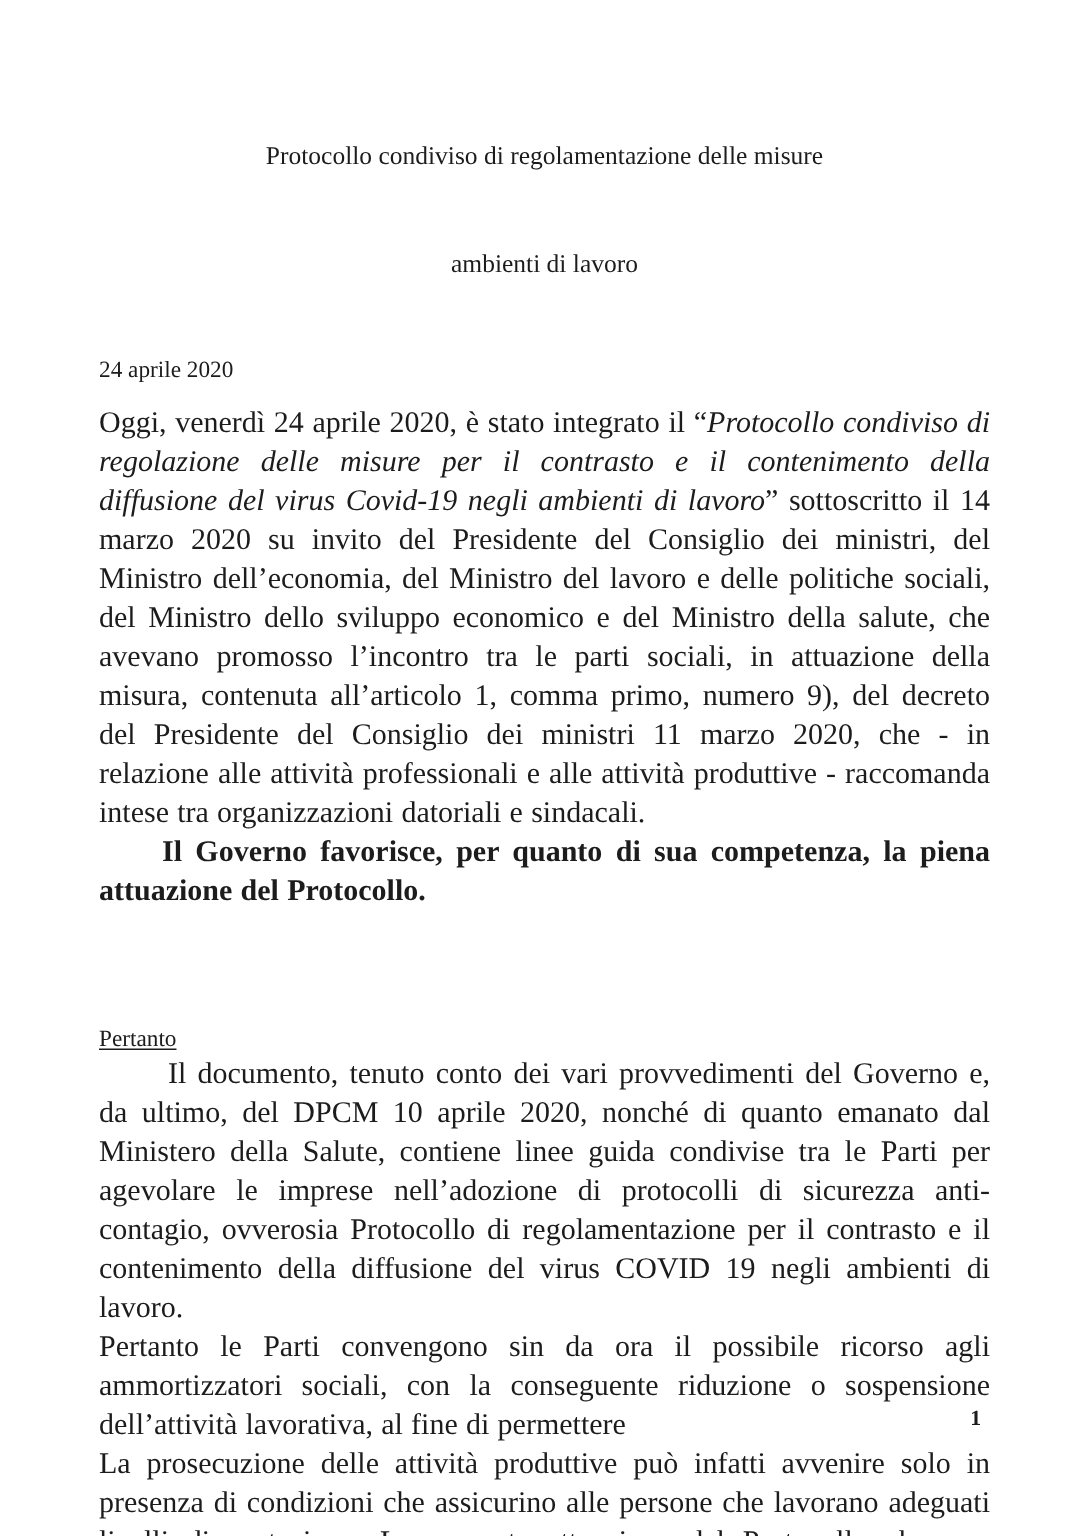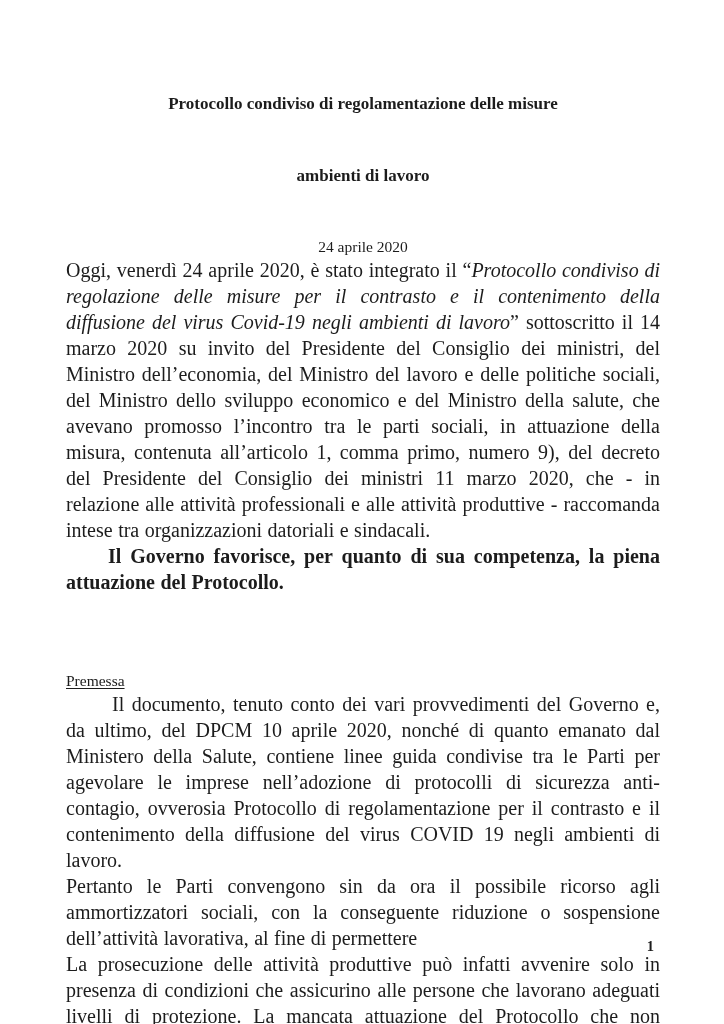--- a/index.html
+++ b/index.html
@@ -13,30 +13,29 @@
     height: 1024px;
     background: #ffffff;
     box-sizing: border-box;
     padding: 86px 64px 0 66px;
     font-family: "Liberation Serif", "DejaVu Serif", serif;
     color: #1c1c1c;
     overflow: hidden;
   }
   .doc-title {
     text-align: center;
-    font-weight: bold;
+    font-weight: normal;
     font-size: 17px;
     line-height: 36px;
     margin: 0;
   }
   .date-line {
-    text-align: center;
     font-size: 15.5px;
     line-height: 20px;
-    margin: 43px 0 0 0;
+    margin: 43px 0 12px 0;
   }
   p.body-par {
     font-size: 20px;
     line-height: 26px;
     text-align: justify;
     margin: 0;
     word-spacing: 0.5px;
   }
   .p1 { margin-top: 11px; }
   .p2 { margin-top: 6px; text-indent: 42px; font-weight: bold; }
@@ -69,21 +68,21 @@
     <br>
     <span>ambienti di lavoro</span>
   </h1>
 
   <div class="date-line">24 aprile 2020</div>
 
   <p class="body-par p1"><span>Oggi, venerdì 24 aprile 2020, è stato integrato il “</span><span class="quote-italic">Protocollo condiviso di regolazione delle misure per il contrasto e il contenimento della diffusione del virus Covid-19 negli ambienti di lavoro</span><span>” sottoscritto il 14 marzo 2020 su invito del Presidente del Consiglio dei ministri, del Ministro dell’economia, del Ministro del lavoro e delle politiche sociali, del Ministro dello sviluppo economico e del Ministro della salute, che avevano promosso l’incontro tra le parti sociali, in attuazione della misura, contenuta all’articolo 1, comma primo, numero 9), del decreto del Presidente del Consiglio dei ministri 11 marzo 2020, che - in relazione alle attività professionali e alle attività produttive - raccomanda intese tra organizzazioni datoriali e sindacali.</span></p>
 
   <p class="body-par p2">Il Governo favorisce, per quanto di sua competenza, la piena attuazione del Protocollo.</p>
 
-  <div class="premessa">Premessa</div>
+  <div class="premessa">Pertanto</div>
 
   <p class="body-par p3">Il documento, tenuto conto dei vari provvedimenti del Governo e, da ultimo, del DPCM 10 aprile 2020, nonché di quanto emanato dal Ministero della Salute, contiene linee guida condivise tra le Parti per agevolare le imprese nell’adozione di protocolli di sicurezza anti-contagio, ovverosia Protocollo di regolamentazione per il contrasto e il contenimento della diffusione del virus COVID 19 negli ambienti di lavoro.</p>
 
   <p class="body-par p5">Pertanto le Parti convengono sin da ora il possibile ricorso agli ammortizzatori sociali, con la conseguente riduzione o sospensione dell’attività lavorativa, al fine di permettere</p>
 
   <p class="body-par p4">La prosecuzione delle attività produttive può infatti avvenire solo in presenza di condizioni che assicurino alle persone che lavorano adeguati livelli di protezione. La mancata attuazione del Protocollo che non assicuri adeguati livelli di protezione determina la sospensione dell’attività fino al ripristino delle condizioni di sicurezza.</p>
 
   <div class="page-number">1</div>
 
 </div>

